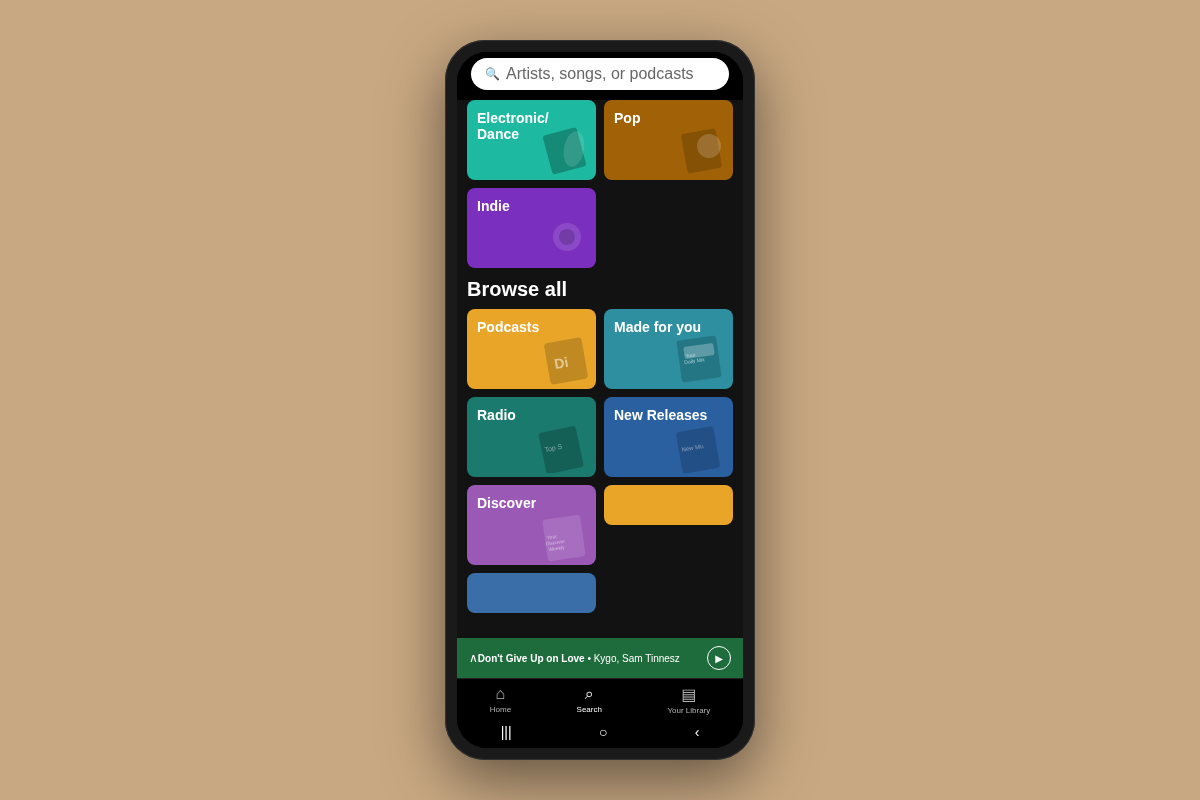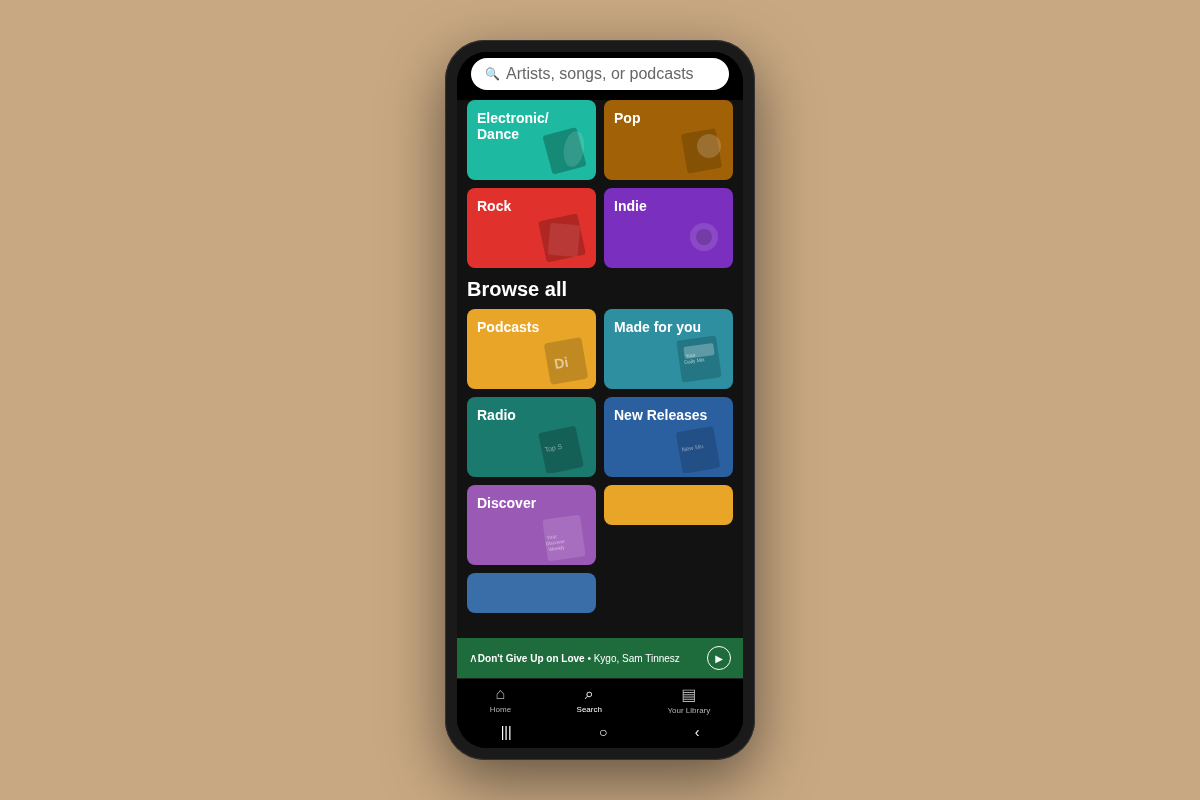--- a/index.html
+++ b/index.html
@@ -268,27 +268,20 @@
         </div>
 
         <div class="category-card card-pop">
           <span class="category-label">Pop</span>
           <svg class="card-img" width="50" height="55" viewBox="0 0 50 55">
             <rect x="5" y="10" width="35" height="40" rx="3" fill="rgba(0,0,0,0.2)" transform="rotate(-10,22,30)"></rect>
             <circle cx="30" cy="25" r="12" fill="rgba(255,255,255,0.2)"></circle>
           </svg>
         </div>
 
-        <div class="category-card card-rock">
-          <span class="category-label">Rock</span>
-          <svg class="card-img" width="55" height="55" viewBox="0 0 55 55">
-            <rect x="5" y="8" width="40" height="42" rx="3" fill="rgba(0,0,0,0.25)" transform="rotate(-12,25,29)"></rect>
-            <rect x="12" y="15" width="30" height="32" rx="2" fill="rgba(255,255,255,0.1)" transform="rotate(5,27,31)"></rect>
-          </svg>
-        </div>
 
         <div class="category-card card-indie">
           <span class="category-label">Indie</span>
           <svg class="card-img" width="55" height="55" viewBox="0 0 55 55">
             <circle cx="30" cy="28" r="14" fill="rgba(255,255,255,0.15)"></circle>
             <circle cx="30" cy="28" r="8" fill="rgba(0,0,0,0.2)"></circle>
           </svg>
         </div>
       </div>
 

